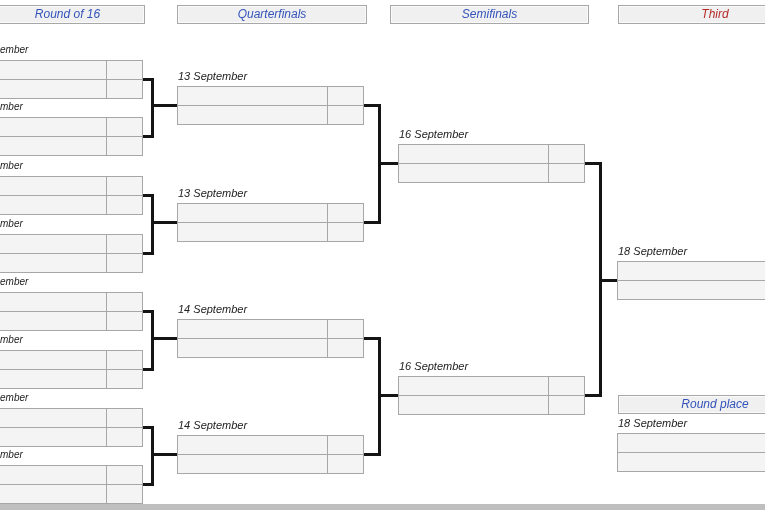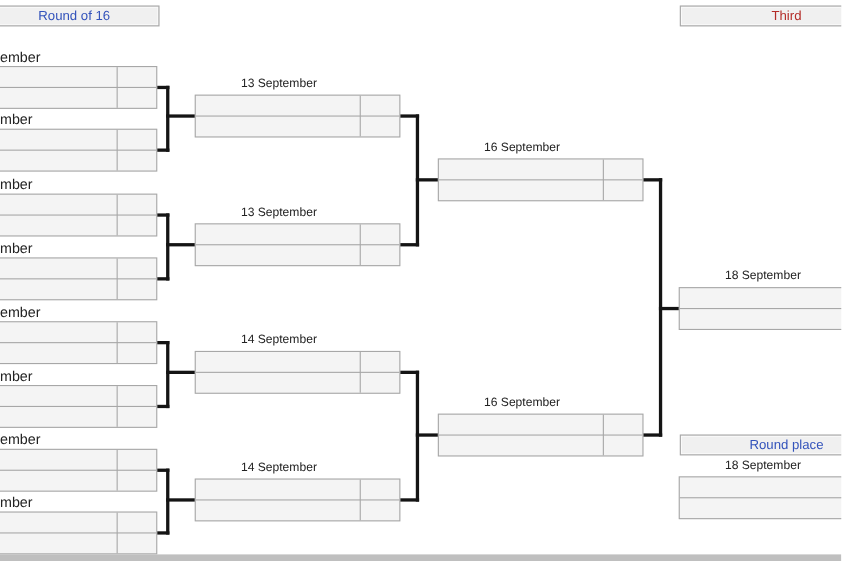--- a/index.html
+++ b/index.html
@@ -1,33 +1,34 @@
 <!DOCTYPE html>
 <html style="--header_text_blue: #3353bb; --final_text_red: #b42c28; --box_fill: #f4f4f4; --box_border: #a7a7a7; --connector: #141414;"><head>
 <meta charset="utf-8">
 <style>
   html,body{margin:0;padding:0;background:#fff;}
   .bracket{
     position:relative;width:765px;height:510px;overflow:hidden;background:#ffffff;
     font-family:"Liberation Sans", sans-serif;
+    font-style:italic;
   }
   .header{
     position:absolute;height:17px;background:#f0f0f0;
     border:1px solid #a7a7a7;box-shadow:inset 0 0 0 1px #fafafa;
     text-align:center;line-height:17px;font-size:12px;
   }
   .hlink{cursor:pointer;}
   .hlink.blue{color:var(--header_text_blue,#3353bb);}
   .hlink.red{color:var(--final_text_red,#b42c28);}
   .match{position:absolute;}
   .mdate{
-    position:absolute;top:-16px;left:1px;font-size:11px;color:#222;white-space:nowrap;margin-left:41px;
+    position:absolute;top:-16px;left:1px;font-size:11px;color:#222;white-space:nowrap;
   }
   .rdate{
-    position:absolute;font-size:13px;color:#222;white-space:nowrap;
+    position:absolute;font-size:10px;color:#222;white-space:nowrap;
   }
   .mbox{
     position:relative;height:37px;background:var(--box_fill,#f4f4f4);
     border:1px solid var(--box_border,#a7a7a7);
   }
   .mrow{height:18px;}
   .mrow.top{border-bottom:1px solid var(--box_border,#a7a7a7);}
   .mscore{
     position:absolute;top:0;bottom:0;right:0;width:35px;
     border-left:1px solid var(--box_border,#a7a7a7);
@@ -35,20 +36,26 @@
   .cl{position:absolute;background:var(--connector,#141414);}
   .bottomstrip{position:absolute;left:0;top:504px;width:765px;height:6px;background:#bfbfbf;}
 </style>
 </head>
 <body>
 
 <div class="bracket">
 
   <div class="header" style="left:-10px;top:5px;width:153px">
     <span class="hlink blue">Round of 16</span>
+  </div>
+  <div class="header" style="left:177px;top:5px;width:188px">
+    <span class="hlink blue">Quarterfinals</span>
+  </div>
+  <div class="header" style="left:390px;top:5px;width:197px">
+    <span class="hlink blue">Semifinals</span>
   </div>
   <div class="header" style="left:618px;top:5px;width:192px">
     <span class="hlink red">Third</span>
   </div>
   <div class="header" style="left:618px;top:395px;width:192px">
     <span class="hlink blue">Round place</span>
   </div>
 
   <div class="rdate" style="left:0;top:44px">ember</div>
   <div class="rdate" style="left:0;top:101px">mber</div>

